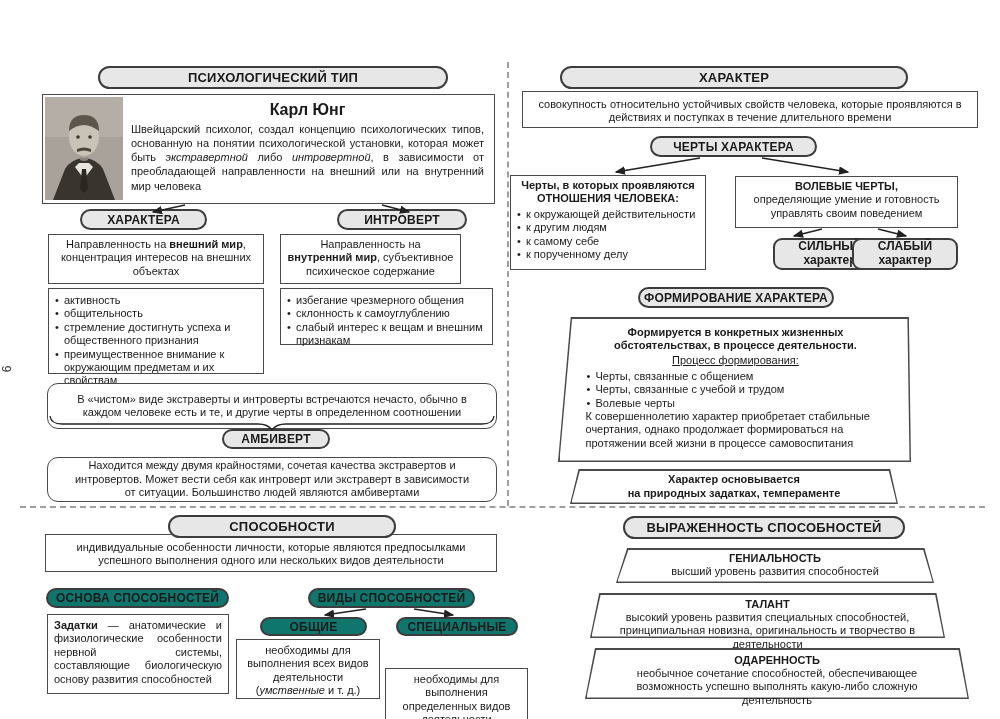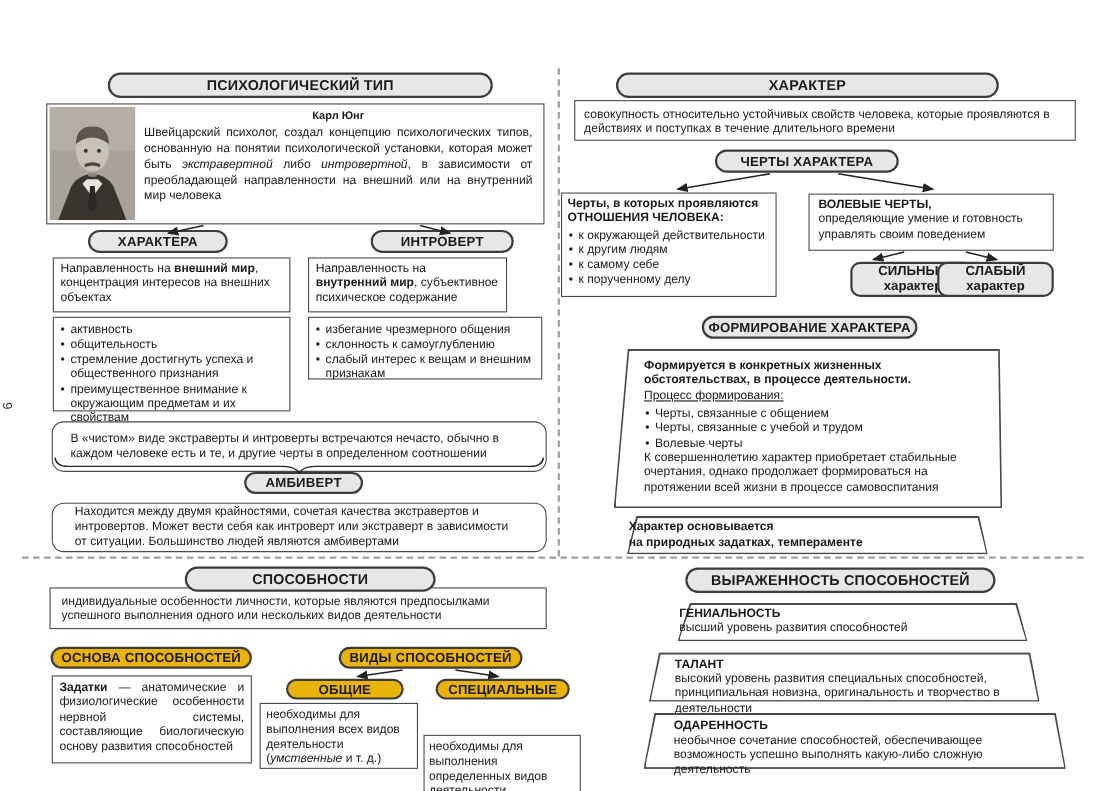--- a/index.html
+++ b/index.html
@@ -7,32 +7,32 @@
     position:relative; width:1000px; height:719px; background:#ffffff;
     font-family:"Liberation Sans", sans-serif; color:#1a1a1a; overflow:hidden;
   }
   .pill {
     position:absolute; background:#e7e7e7; border:2px solid #3c3c3c; border-radius:12px;
     display:flex; align-items:center; justify-content:center; font-weight:bold;
     text-align:center; z-index:3; box-sizing:border-box; letter-spacing:.2px;
   }
   .pill-lg { font-size:13px; }
   .pill-sm { font-size:12px; }
-  .pill.white { background:#eab308;text-align:right; }
+  .pill.white { background:#0f766e;text-align:right; }
   .box {
     position:absolute; background:#fff; border:1.4px solid #4a4a4a; box-sizing:border-box;
     font-size:11px; line-height:1.22; z-index:2;
   }
   .rbox { border-radius:11px; }
   .gbox {
     position:absolute; background:#e7e7e7; border:2px solid #3c3c3c; border-radius:9px;
     box-sizing:border-box; display:flex; flex-direction:column; align-items:center;
     justify-content:center; font-weight:bold; font-size:12px; line-height:1.15; z-index:2;
   }
-  .ctr { }
+  .ctr { text-align:center; }
   .jst { text-align:justify; }
   .bold { font-weight:bold; }
   .und { text-decoration:underline; }
   ul.blt { list-style:none; margin:2px 0 0 0; padding:0; }
   ul.blt li { position:relative; padding-left:10px; margin:0; }
   ul.blt li::before { content:"•"; position:absolute; left:1px; }
   .dash-v { position:absolute; border-left:2px dashed #9f9f9f; z-index:1; }
   .dash-h { position:absolute; border-top:2px dashed #9f9f9f; z-index:1; }
   .overlay { position:absolute; left:0; top:0; z-index:4; pointer-events:none; }
   
@@ -41,21 +41,21 @@
   .trap .t-in  { position:absolute; inset:1.5px; background:#fff; box-sizing:border-box; }
   .trap .t-txt { position:absolute; inset:1.5px; box-sizing:border-box; font-size:11px; line-height:1.22; }
   .p-sym  { clip-path:polygon(3.5% 0, 97% 0, 100% 100%, 0 100%); }
   .p-form { clip-path:polygon(3.6% 0, 99.4% 0, 100% 100%, 0 100%); }
   .p-base { clip-path:polygon(2.6% 0, 97.6% 0, 100% 100%, 0 100%); }
   .page-num {
     position:absolute; left:4px; top:362px; transform:rotate(-90deg);
     font-size:12px; color:#333; z-index:1;
   }
   .jung-text { margin-left:84px; padding:5px 10px 4px 4px; }
-  .jung-title { font-weight:bold; font-size:10px; text-align:center; margin-bottom:2px; }
+  .jung-title { font-weight:bold; font-size:16px; text-align:center; margin-bottom:2px; }
 </style>
 </head>
 <body>
 
 <div id="canvas">
 
   <div class="dash-v" style="left:507px; top:62px; height:444px;"></div>
   <div class="dash-h" style="left:20px; top:506px; width:965px;"></div>
   <div class="page-num">6</div>
 

